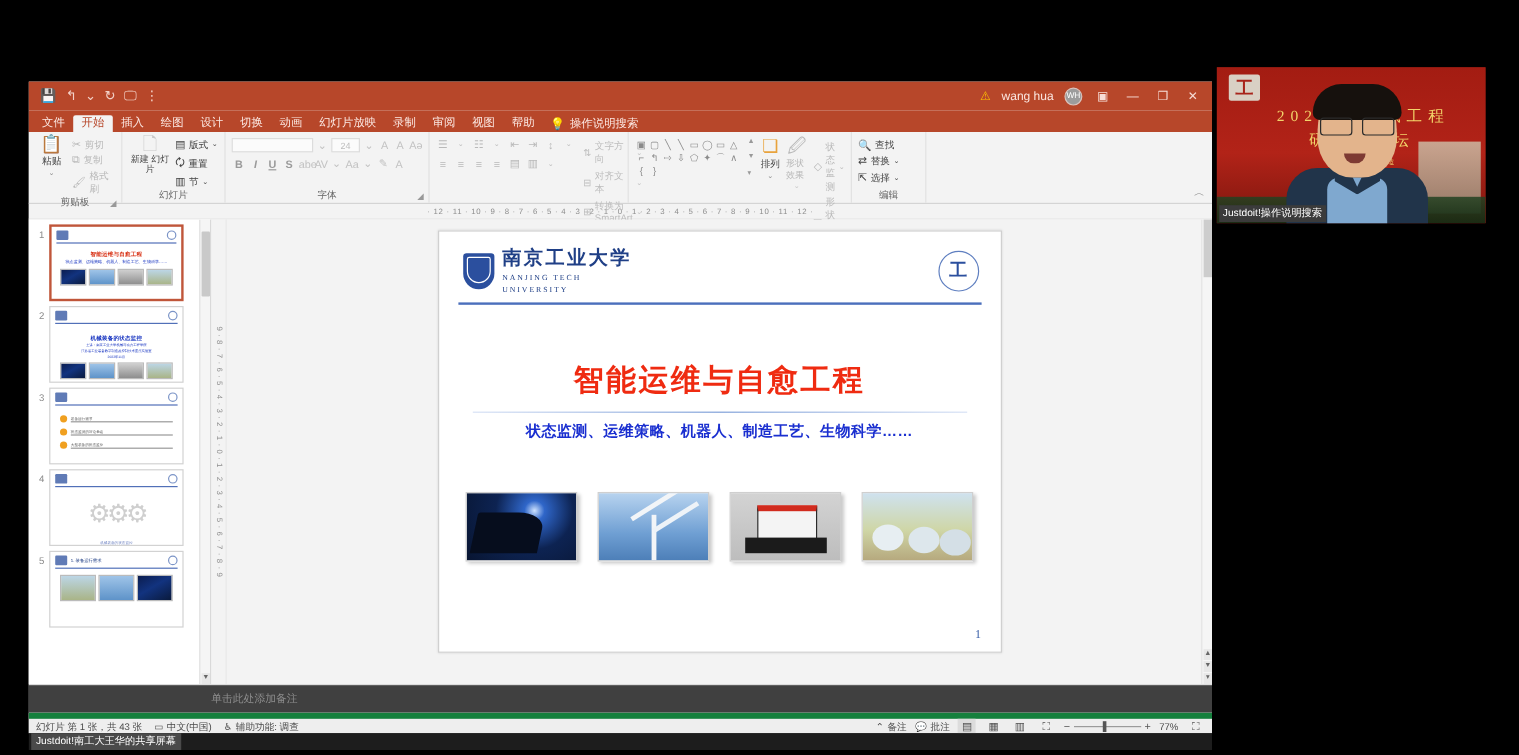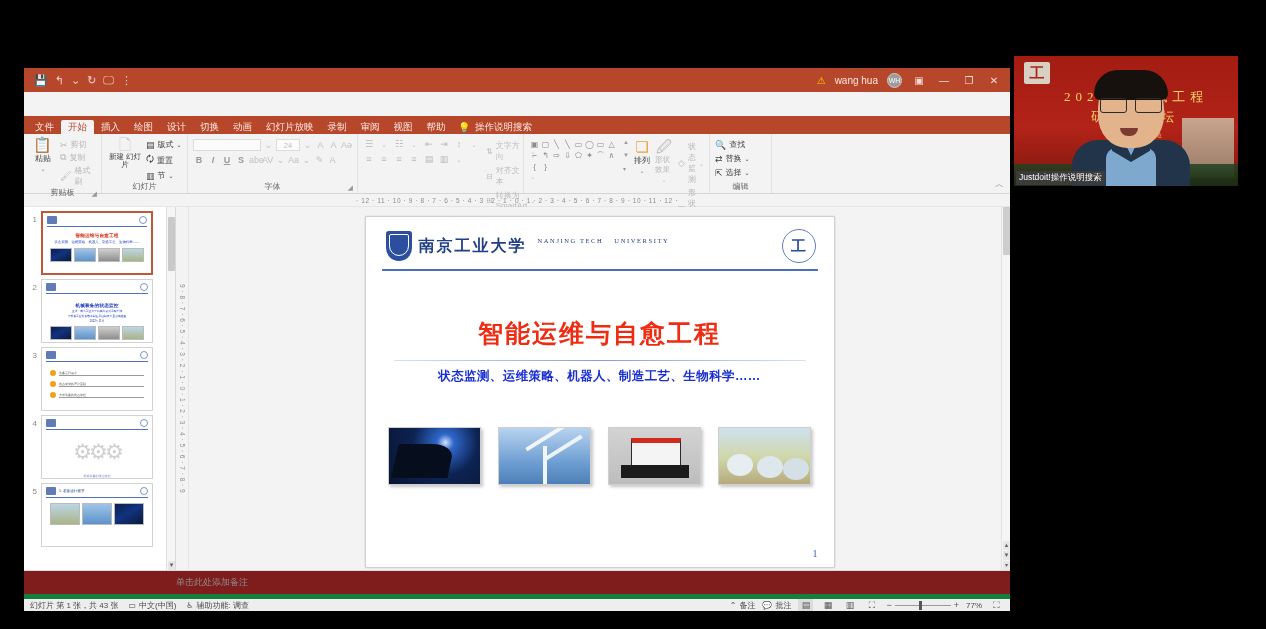--- a/index.html
+++ b/index.html
@@ -21,21 +21,21 @@
   .tb-right { margin-left:auto; display:flex; align-items:center; gap:9px; padding-right:8px; }
   .warn-ico { color:#ffc000; font-size:10px; }
   .user-name { color:#fbe6e0; font-size:10px; }
   .avatar { width:15px; height:15px; border-radius:50%; background:#9c9c9c;
             color:#fff; font-size:7px; display:flex; align-items:center; justify-content:center;
             border:1px solid #d9c3bd; }
   .winbtn { color:#f7ddd6; font-size:10px; width:16px; text-align:center; }
 
   
   .tabbar { height:18px; background:#b7472a; display:flex; align-items:flex-end;
-            padding-left:4px; flex:0 0 18px; position:relative;margin-top:24px; }
+            padding-left:4px; flex:0 0 18px; position:relative; }
   .tab { font-size:9.5px; color:#fce9e4; padding:2px 7px 3px; line-height:1; }
   .tab.active { background:#f3f3f3; color:#b7472a; border-radius:2px 2px 0 0; }
   .tellme { display:flex; align-items:center; gap:4px; margin-left:6px; }
   .tellme .bulb { color:#ffd9a0; font-size:10px; }
   .tellme span { font-size:9.5px; color:#fce9e4; }
 
   
   .ribbon { flex:0 0 60px; height:60px; background:#f3f3f3; display:flex;
             border-bottom:1px solid #d4d4d4; position:relative; }
   .rgroup { display:flex; flex-direction:column; justify-content:space-between;
@@ -164,21 +164,21 @@
                        background:#e7eef2; border-radius:50%; box-shadow:30px 2px 0 #dde7ec, 56px 4px 0 #d4dfe6; }
   .slide-num { position:absolute; right:16px; bottom:8px; font-size:10px; color:#3a5fa8;
                font-family:"Liberation Serif",serif; }
   .stage-scroll { position:absolute; right:0; top:0; width:9px; height:100%; background:#f5f5f5;
                   border-left:1px solid #e3e3e3; }
   .stage-scroll .bar { position:absolute; top:0; left:1px; width:7px; height:48px; background:#cdcdcd; }
   .stage-scroll .btn { position:absolute; left:1px; width:7px; height:9px; font-size:6px;
                        color:#666; text-align:center; line-height:9px; background:#e7e7e7; }
 
   
-  .notes { flex:0 0 24px; background:#7f1d1d; border-top:1px solid #dcdcdc;
+  .notes { flex:0 0 24px; background:#404040; border-top:1px solid #dcdcdc;
            padding:5px 0 0 152px; font-size:9px; color:#8d8d8d; }
 
   
   .statusbar { flex:0 0 16px; background:#eeeeee; border-top:5px solid #15803d;
                display:flex; align-items:center; padding:0 6px; font-size:8px; color:#4a4a4a; }
   .sb-left { display:flex; align-items:center; gap:10px; }
   .sb-right { margin-left:auto; display:flex; align-items:center; gap:7px; }
   .viewbtn { width:15px; height:12px; display:flex; align-items:center; justify-content:center;
              font-size:9px; color:#555; }
   .viewbtn.active { background:#dcdcdc; }
@@ -612,21 +612,21 @@
 
       <div class="vruler">
         <span>9 · 8 · 7 · 6 · 5 · 4 · 3 · 2 · 1 · 0 · 1 · 2 · 3 · 4 · 5 · 6 · 7 · 8 · 9</span>
       </div>
 
       <div class="stage">
         <div class="slide">
           <div class="slide-head">
             <div class="uni-logo">
               <span class="crest"></span>
-              <span style="display:flex;flex-direction:row;gap:11px">
+              <span style="display:flex;flex-direction:column;gap:1px">
                 <span class="uni-cn">南京工业大学</span>
                 <span class="uni-en">NANJING TECH</span>
                 <span class="uni-en">UNIVERSITY</span>
               </span>
             </div>
             <span class="emblem">工</span>
           </div>
           <div class="head-rule"></div>
 
           <div class="slide-title">智能运维与自愈工程</div>
@@ -685,20 +685,23 @@
             <span class="zhandle"></span>
           </span>
           <span class="zsign">+</span>
         </span>
         <span>77%</span>
         <span class="viewbtn">⛶</span>
       </div>
     </div>
   </div>
 
+  <div class="sharebar">
+    <span class="share-label">Justdoit!南工大王华的共享屏幕</span>
+  </div>
 
   <div class="video">
     <div class="v-banner"></div>
     <div class="v-logo">工</div>
     <div class="v-building"></div>
     <div class="v-trees"></div>
     <div class="v-text1">2022年第 械工程</div>
     <div class="v-text2">研究 论坛</div>
     <div class="v-text3">以机械智能制造</div>
     <div class="v-person">

